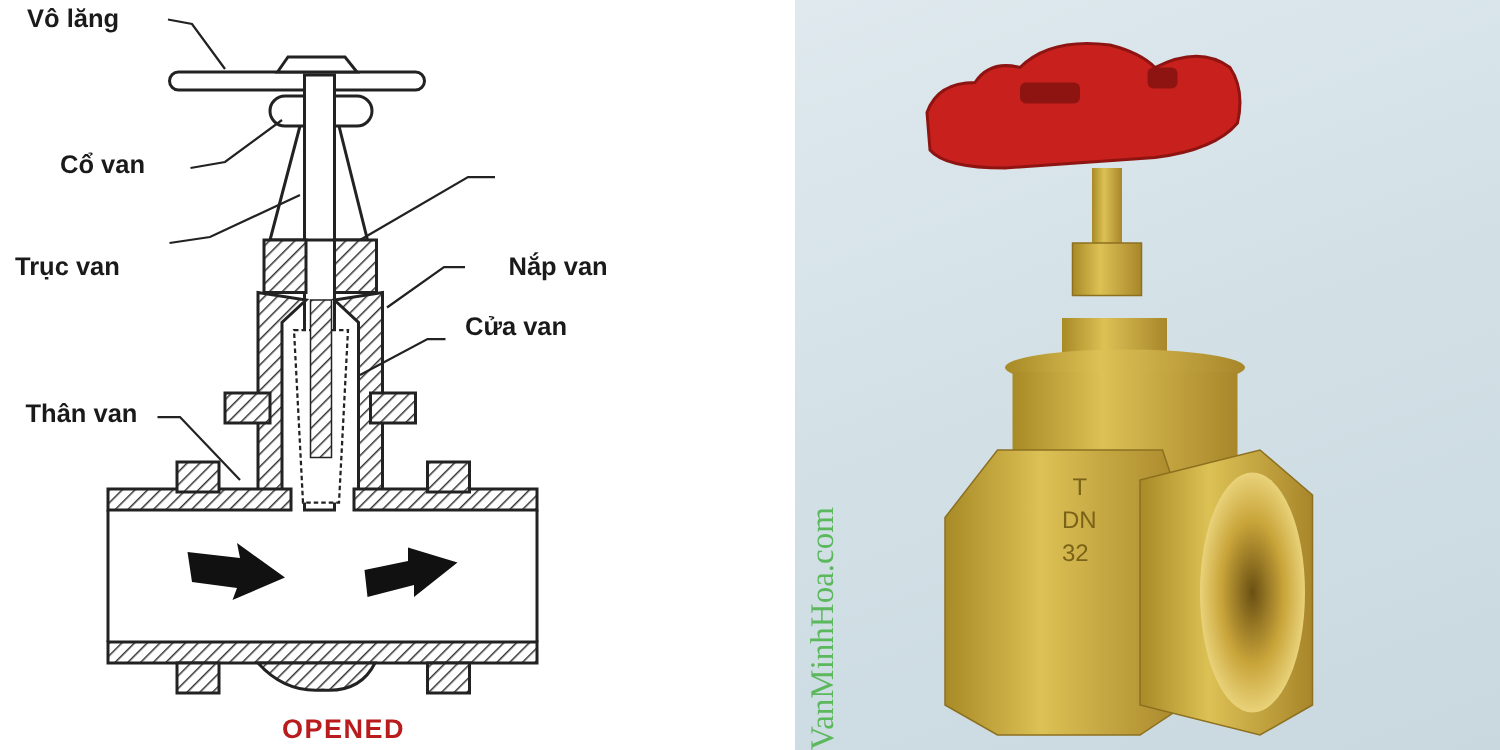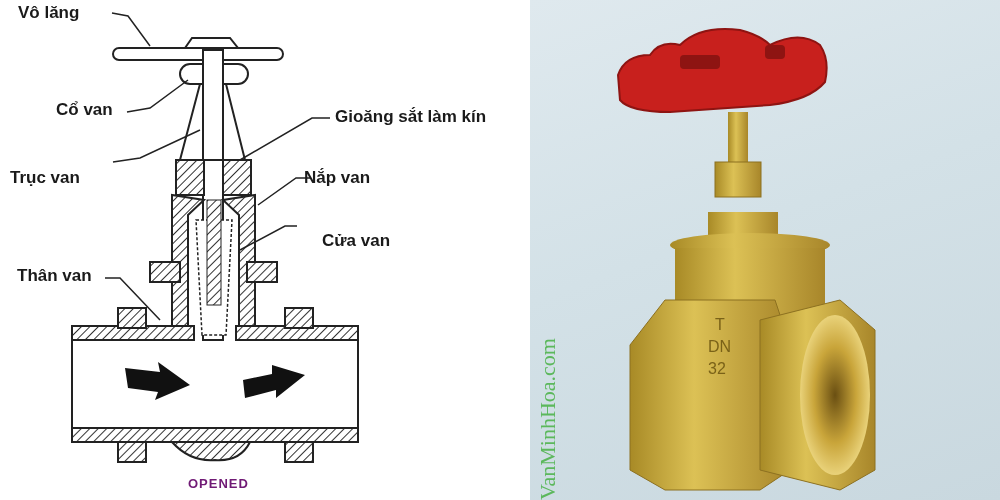--- a/index.html
+++ b/index.html
@@ -1,21 +1,21 @@
 <!DOCTYPE html>
 <html><head>
 <meta charset="utf-8">
 <style>
   html, body { margin:0; padding:0; }
   body { width:1000px; height:500px; position:relative; overflow:hidden; background:#fff; font-family:"Liberation Sans", sans-serif; }
   .left { position:absolute; left:0; top:0; width:530px; height:500px; background:#fff; }
   .right { position:absolute; left:530px; top:0; width:470px; height:500px;
     background: linear-gradient(160deg,#dfe9ee 0%,#d3e1e7 45%,#c9d8df 100%); overflow:hidden; }
   .lbl { position:absolute; font-weight:bold; font-size:17px; color:#1a1a1a; white-space:nowrap; }
-  .cap { position:absolute; font-size:13px; color:#701a75; letter-spacing:1px; font-weight:bold; }
+  .cap { position:absolute; font-size:18px; color:#b91c1c; letter-spacing:1px; font-weight:bold; }
   .watermark { position:absolute; left:535px; top:500px; transform-origin:0 0; transform:rotate(-90deg);
     font-family:"Liberation Serif", serif; font-size:22px; color:#5cb85c; white-space:nowrap; }
   svg { position:absolute; left:0; top:0; }
 </style>
 </head>
 <body>
 
 <div class="left">
   <svg width="530" height="500" viewBox="0 0 530 500">
     <defs>
@@ -61,25 +61,24 @@
     <path d="M112 13 L128 16 L150 46" fill="none" stroke="#222" stroke-width="1.5"></path>
     <path d="M127 112 L150 108 L188 80" fill="none" stroke="#222" stroke-width="1.5"></path>
     <path d="M113 162 L140 158 L200 130" fill="none" stroke="#222" stroke-width="1.5"></path>
     <path d="M330 118 L312 118 L240 160" fill="none" stroke="#222" stroke-width="1.5"></path>
     <path d="M310 178 L296 178 L258 205" fill="none" stroke="#222" stroke-width="1.5"></path>
     <path d="M297 226 L285 226 L240 250" fill="none" stroke="#222" stroke-width="1.5"></path>
     <path d="M105 278 L120 278 L160 320" fill="none" stroke="#222" stroke-width="1.5"></path>
   </svg>
 
   <div class="lbl" style="left:18px;top:3px;">Vô lăng</div>
-  <div class="lbl" style="left:56px;top:100px;text-align:right;">Cổ van</div>
+  <div class="lbl" style="left:40px;top:100px;text-align:right;">Cổ van</div>
   <div class="lbl" style="left:10px;top:168px;">Trục van</div>
-  <div class="lbl" style="left:335px;top:107px;">Gioăng sắt làm kín</div>
-  <div class="lbl" style="left:304px;top:168px;">Nắp van</div>
-  <div class="lbl" style="left:310px;top:231px;margin-left:12px;">Cửa van</div>
+  <div class="lbl" style="left:339px;top:168px;">Nắp van</div>
+  <div class="lbl" style="left:310px;top:208px;">Cửa van</div>
   <div class="lbl" style="left:17px;top:266px;">Thân van</div>
   <div class="cap" style="left:188px;top:476px;">OPENED</div>
 </div>
 
 <div class="right">
   <svg width="470" height="500" viewBox="0 0 470 500">
     <defs>
       <linearGradient id="brass" x1="0" x2="1">
         <stop offset="0" stop-color="#a88a26"></stop>
         <stop offset="0.4" stop-color="#dcc155"></stop>

